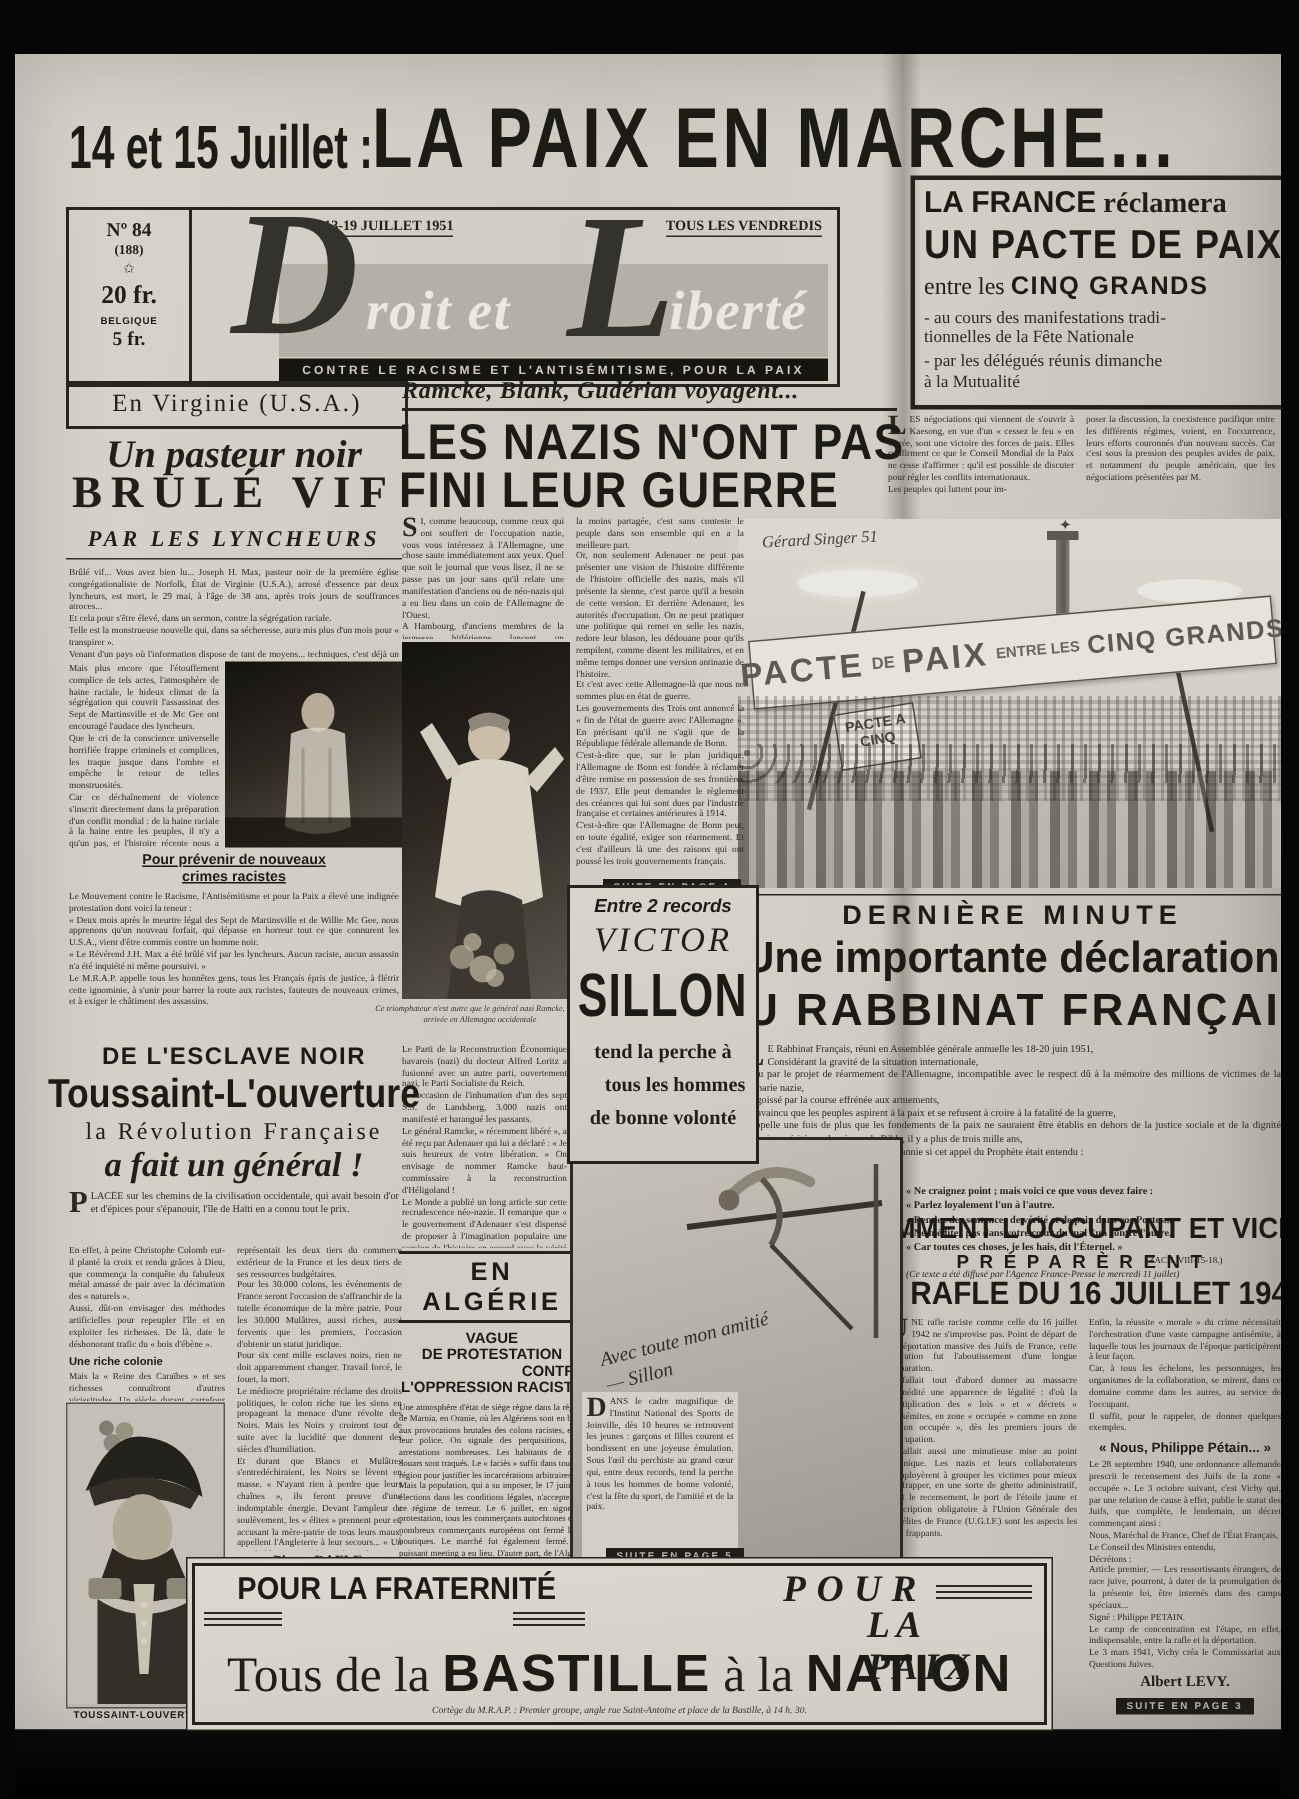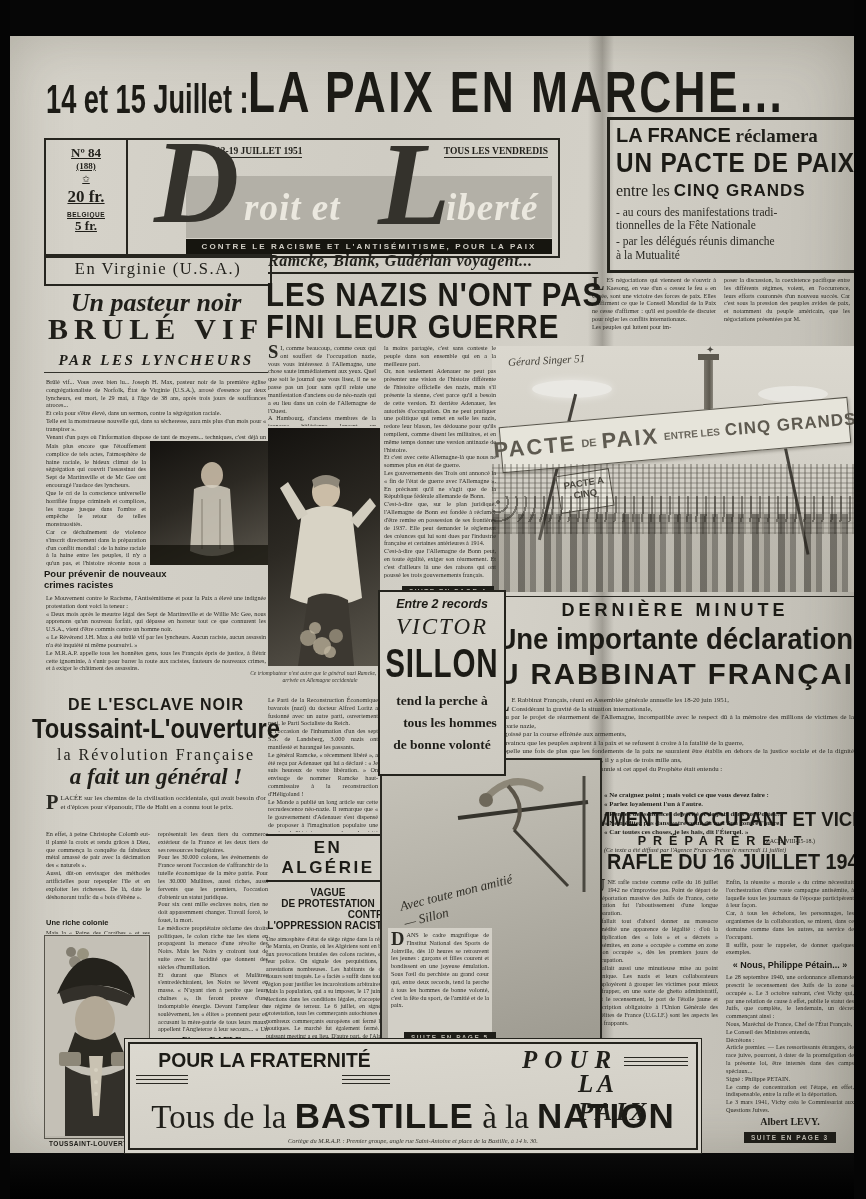--- a/index.html
+++ b/index.html
@@ -35,21 +35,21 @@
     <div class="fold" style="left:578px;"></div>
 
     <div class="abs hs" style="left:36px;top:40px;font-size:34px;">
       <span class="cx" style="transform:scale(0.8,1.2);">14 et 15 Juillet :</span>
     </div>
     <div class="abs hs" style="left:238px;top:24px;font-size:54px;">
       <span class="cx" style="transform:scale(0.82,1.05);letter-spacing:3px;">LA PAIX EN MARCHE...</span>
     </div>
 
     <div class="abs boxed" style="left:34px;top:102px;width:512px;height:116px;">
-      <div class="abs" style="left:0;top:0;width:80px;height:100%;border-right:2px solid #26251f;text-align:center;text-decoration:underline;">
+      <div class="abs" style="left:0;top:0;width:80px;height:100%;border-right:2px solid #26251f;text-align:center;">
         <div style="font-weight:bold;font-size:13px;margin-top:5px;">Nº 84</div>
         <div style="font-weight:bold;font-size:9px;">(188)</div>
         <div style="font-size:9px;margin-top:3px;">✩</div>
         <div style="font-weight:bold;font-size:17px;margin-top:3px;">20 fr.</div>
         <div class="hs" style="font-size:6.5px;letter-spacing:.5px;margin-top:4px;font-weight:700;">BELGIQUE</div>
         <div style="font-weight:bold;font-size:13px;">5 fr.</div>
       </div>
       <div class="abs" style="left:82px;top:0;right:0;bottom:0;">
         <div class="abs" style="left:88px;top:6px;font-weight:bold;font-size:9.5px;border-bottom:1px solid #2a2923;padding-bottom:1px;">13-19 JUILLET 1951</div>
         <div class="abs" style="right:10px;top:6px;font-weight:bold;font-size:9.5px;border-bottom:1px solid #2a2923;padding-bottom:1px;">TOUS LES VENDREDIS</div>
@@ -129,38 +129,38 @@
 
     <div class="abs photo-dark" style="left:140px;top:405px;width:118px;height:124px;">
       <svg width="118" height="124" viewBox="0 0 118 124">
         <rect x="0" y="0" width="118" height="124" fill="none"></rect>
         <ellipse cx="62" cy="34" rx="11" ry="13" fill="#c9bba6" opacity=".9"></ellipse>
         <path d="M44 48 Q62 40 80 48 L84 110 Q62 120 40 110 Z" fill="#d6d0c2" opacity=".85"></path>
         <path d="M52 58 L52 108 M70 58 L70 108" stroke="#8d877a" stroke-width="2" opacity=".6"></path>
         <rect x="0" y="104" width="118" height="20" fill="#111009" opacity=".7"></rect>
       </svg>
     </div>
-    <div class="abs hs" style="left:34px;top:532px;width:224px;text-align:left;font-size:9.5px;font-weight:700;white-space:pre-line;line-height:1.2;">Pour prévenir de nouveaux
+    <div class="abs hs" style="left:34px;top:532px;width:224px;text-align:center;font-size:9.5px;font-weight:700;white-space:pre-line;line-height:1.2;text-decoration:underline;">Pour prévenir de nouveaux
 crimes racistes</div>
     <div class="abs tp" style="left:36px;top:558px;width:220px;height:98px;overflow:hidden;">Le Mouvement contre le Racisme, l'Antisémitisme et pour la Paix a élevé une indignée protestation dont voici la teneur :
 « Deux mois après le meurtre légal des Sept de Martinsville et de Willie Mc Gee, nous apprenons qu'un nouveau forfait, qui dépasse en horreur tout ce que connurent les U.S.A., vient d'être commis contre un homme noir.
 « Le Révérend J.H. Max a été brûlé vif par les lyncheurs. Aucun raciste, aucun assassin n'a été inquiété ni même poursuivi. »
 Le M.R.A.P. appelle tous les honnêtes gens, tous les Français épris de justice, à flétrir cette ignominie, à s'unir pour barrer la route aux racistes, fauteurs de nouveaux crimes, et à exiger le châtiment des assassins.</div>
 
     <div class="abs hs" style="left:34px;top:660px;width:224px;text-align:center;font-size:16px;font-weight:800;letter-spacing:1px;">DE L'ESCLAVE NOIR</div>
     <div class="abs hs cline" style="left:30px;top:678px;width:232px;font-size:27px;">
       <span class="cx" style="transform:scaleX(.88);">Toussaint-L'ouverture</span>
     </div>
     <div class="abs serif" style="left:34px;top:710px;width:224px;text-align:center;font-size:16px;letter-spacing:2px;">la Révolution Française</div>
     <div class="abs serif" style="left:34px;top:728px;width:224px;text-align:center;font-size:23px;font-style:italic;font-weight:900;">a fait un général !</div>
     <div class="abs tp dc" style="left:36px;top:758px;width:220px;height:34px;overflow:hidden;font-size:6.8px;">PLACÉE sur les chemins de la civilisation occidentale, qui avait besoin d'or et d'épices pour s'épanouir, l'île de Haïti en a connu tout le prix.</div>
     <div class="abs" style="left:36px;top:794px;width:104px;height:104px;overflow:hidden;">
       <div class="tp">En effet, à peine Christophe Colomb eut-il planté la croix et rendu grâces à Dieu, que commença la conquête du fabuleux métal amassé de pair avec la décimation des « naturels ».
 Aussi, dût-on envisager des méthodes artificielles pour repeupler l'île et en exploiter les richesses. De là, date le déshonorant trafic du « bois d'ébène ».</div>
-      <div class="hs" style="font-size:7.5px;font-weight:700;margin:18px 0 2px;">Une riche colonie</div>
+      <div class="hs" style="font-size:7.5px;font-weight:700;margin:3px 0 2px;">Une riche colonie</div>
       <div class="tp">Mais la « Reine des Caraïbes » et ses richesses connaîtront d'autres vicissitudes. Un siècle durant, carrefour des appétits de la flibuste internationale, l'île sera en quelque sorte l'objet d'un modus vivendi entre les Espagnols établis et les entreprenants Français.
 Au moment de la Révolution, la colonie française de Saint-Domingue</div>
     </div>
 
     <div class="abs" style="left:34px;top:899px;width:104px;height:202px;background:linear-gradient(160deg,#cdc9bf,#b8b4aa);border:1px solid #57544b;">
       <svg width="102" height="200" viewBox="0 0 102 200">
         <rect width="102" height="200" fill="#c4c0b6"></rect>
         <circle cx="30" cy="26" r="6" fill="#8d887b"></circle>
           <circle cx="38" cy="18" r="6" fill="#98937f"></circle>
           <circle cx="26" cy="16" r="5" fill="#827d70"></circle>

